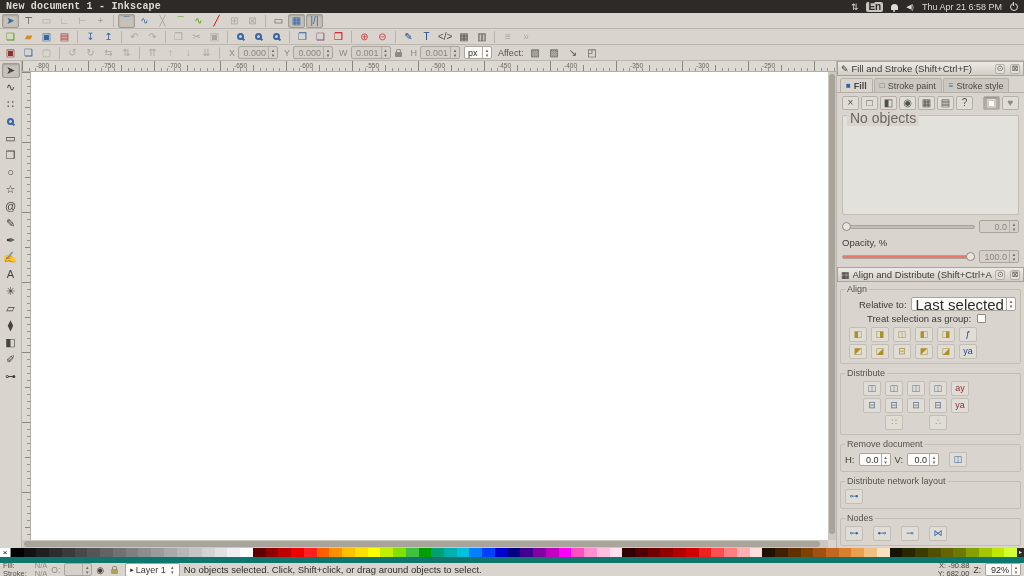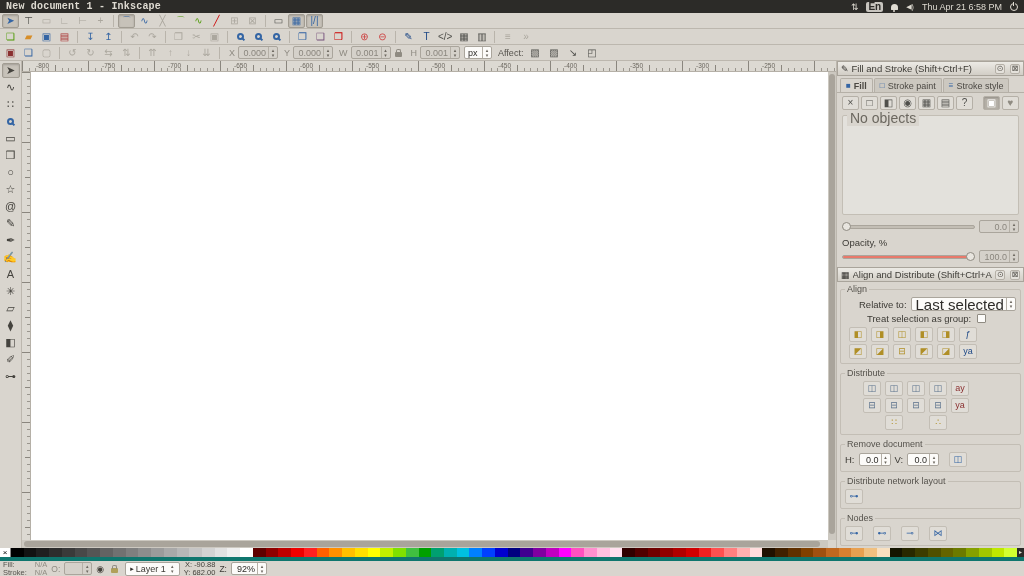--- a/index.html
+++ b/index.html
@@ -85,21 +85,21 @@
   .chkrow{display:flex;align-items:center;gap:6px;padding:0 4px 2px 22px;}
   .chk{width:9px;height:9px;background:#fcfbf9;border:1px solid #8f8b82;border-radius:1px;}
 
   
   #palette{left:0;top:548px;width:1024px;height:9px;display:flex;background:#444;}
   #palette .none{width:11px;flex:none;background:#fff;color:#000;font-size:8px;line-height:9px;text-align:center;border-right:1px solid #888;}
   .sw{flex:1;}
   #palette .parrow{width:7px;flex:none;background:#2c2b28;color:#dfdbd2;font-size:6px;line-height:9px;text-align:center;}
 
   
-  #statusbar{left:0;top:557px;width:1024px;height:19px;background:#d9d5ce;border-top:4px solid #0f766e;display:flex;align-items:center;font-size:8.5px;color:#3c3a35;padding:0 3px;gap:4px;}
+  #statusbar{left:0;top:557px;width:1024px;height:19px;background:#d9d5ce;border-top:6px solid #0f766e;display:flex;align-items:center;font-size:8.5px;color:#3c3a35;padding:0 3px;gap:4px;}
   #fs-ind{display:grid;grid-template-columns:auto auto;column-gap:8px;row-gap:0;font-size:7.5px;line-height:8px;color:#55524c;}
   #fs-ind .na{color:#8f8b82;}
   .eye{font-size:9px;color:#45423c;}
   #layercombo{display:flex;align-items:center;background:#fcfbf9;border:1px solid #aaa59c;border-radius:2px;height:14px;padding:0 2px 0 4px;font-size:9px;gap:2px;}
   #layercombo::before{content:"▸";font-size:7px;color:#2e2c29;}
   #msg{flex:1;font-size:9.5px;color:#2f2d2a;white-space:nowrap;overflow:hidden;}
   #xy{font-family:"DejaVu Sans Mono",monospace;font-size:7.5px;line-height:8px;text-align:right;color:#45423c;}
 </style>
 </head>
 <body>
@@ -539,20 +539,21 @@
   <div class="spin">
       <span class="val" style="min-width:14px;"></span>
       <span class="steps"></span>
     </div>
   <span class="eye">◉</span>
   <span class="mini-lock" style="background:#b0a05a;"></span>
   <div id="layercombo">
     <span>Layer 1</span>
     <span class="steps" style="border:none;"></span>
   </div>
+  <div id="msg">No objects selected. Click, Shift+click, or drag around objects to select.</div>
   <div id="xy">
     <div><span>X:</span> <span>-90.88</span></div>
     <div><span>Y:</span> <span>682.00</span></div>
   </div>
   <span>Z:</span>
   <div class="spin on">
       <span class="val" style="min-width:22px;">92%</span>
       <span class="steps"></span>
     </div>
 </div>

